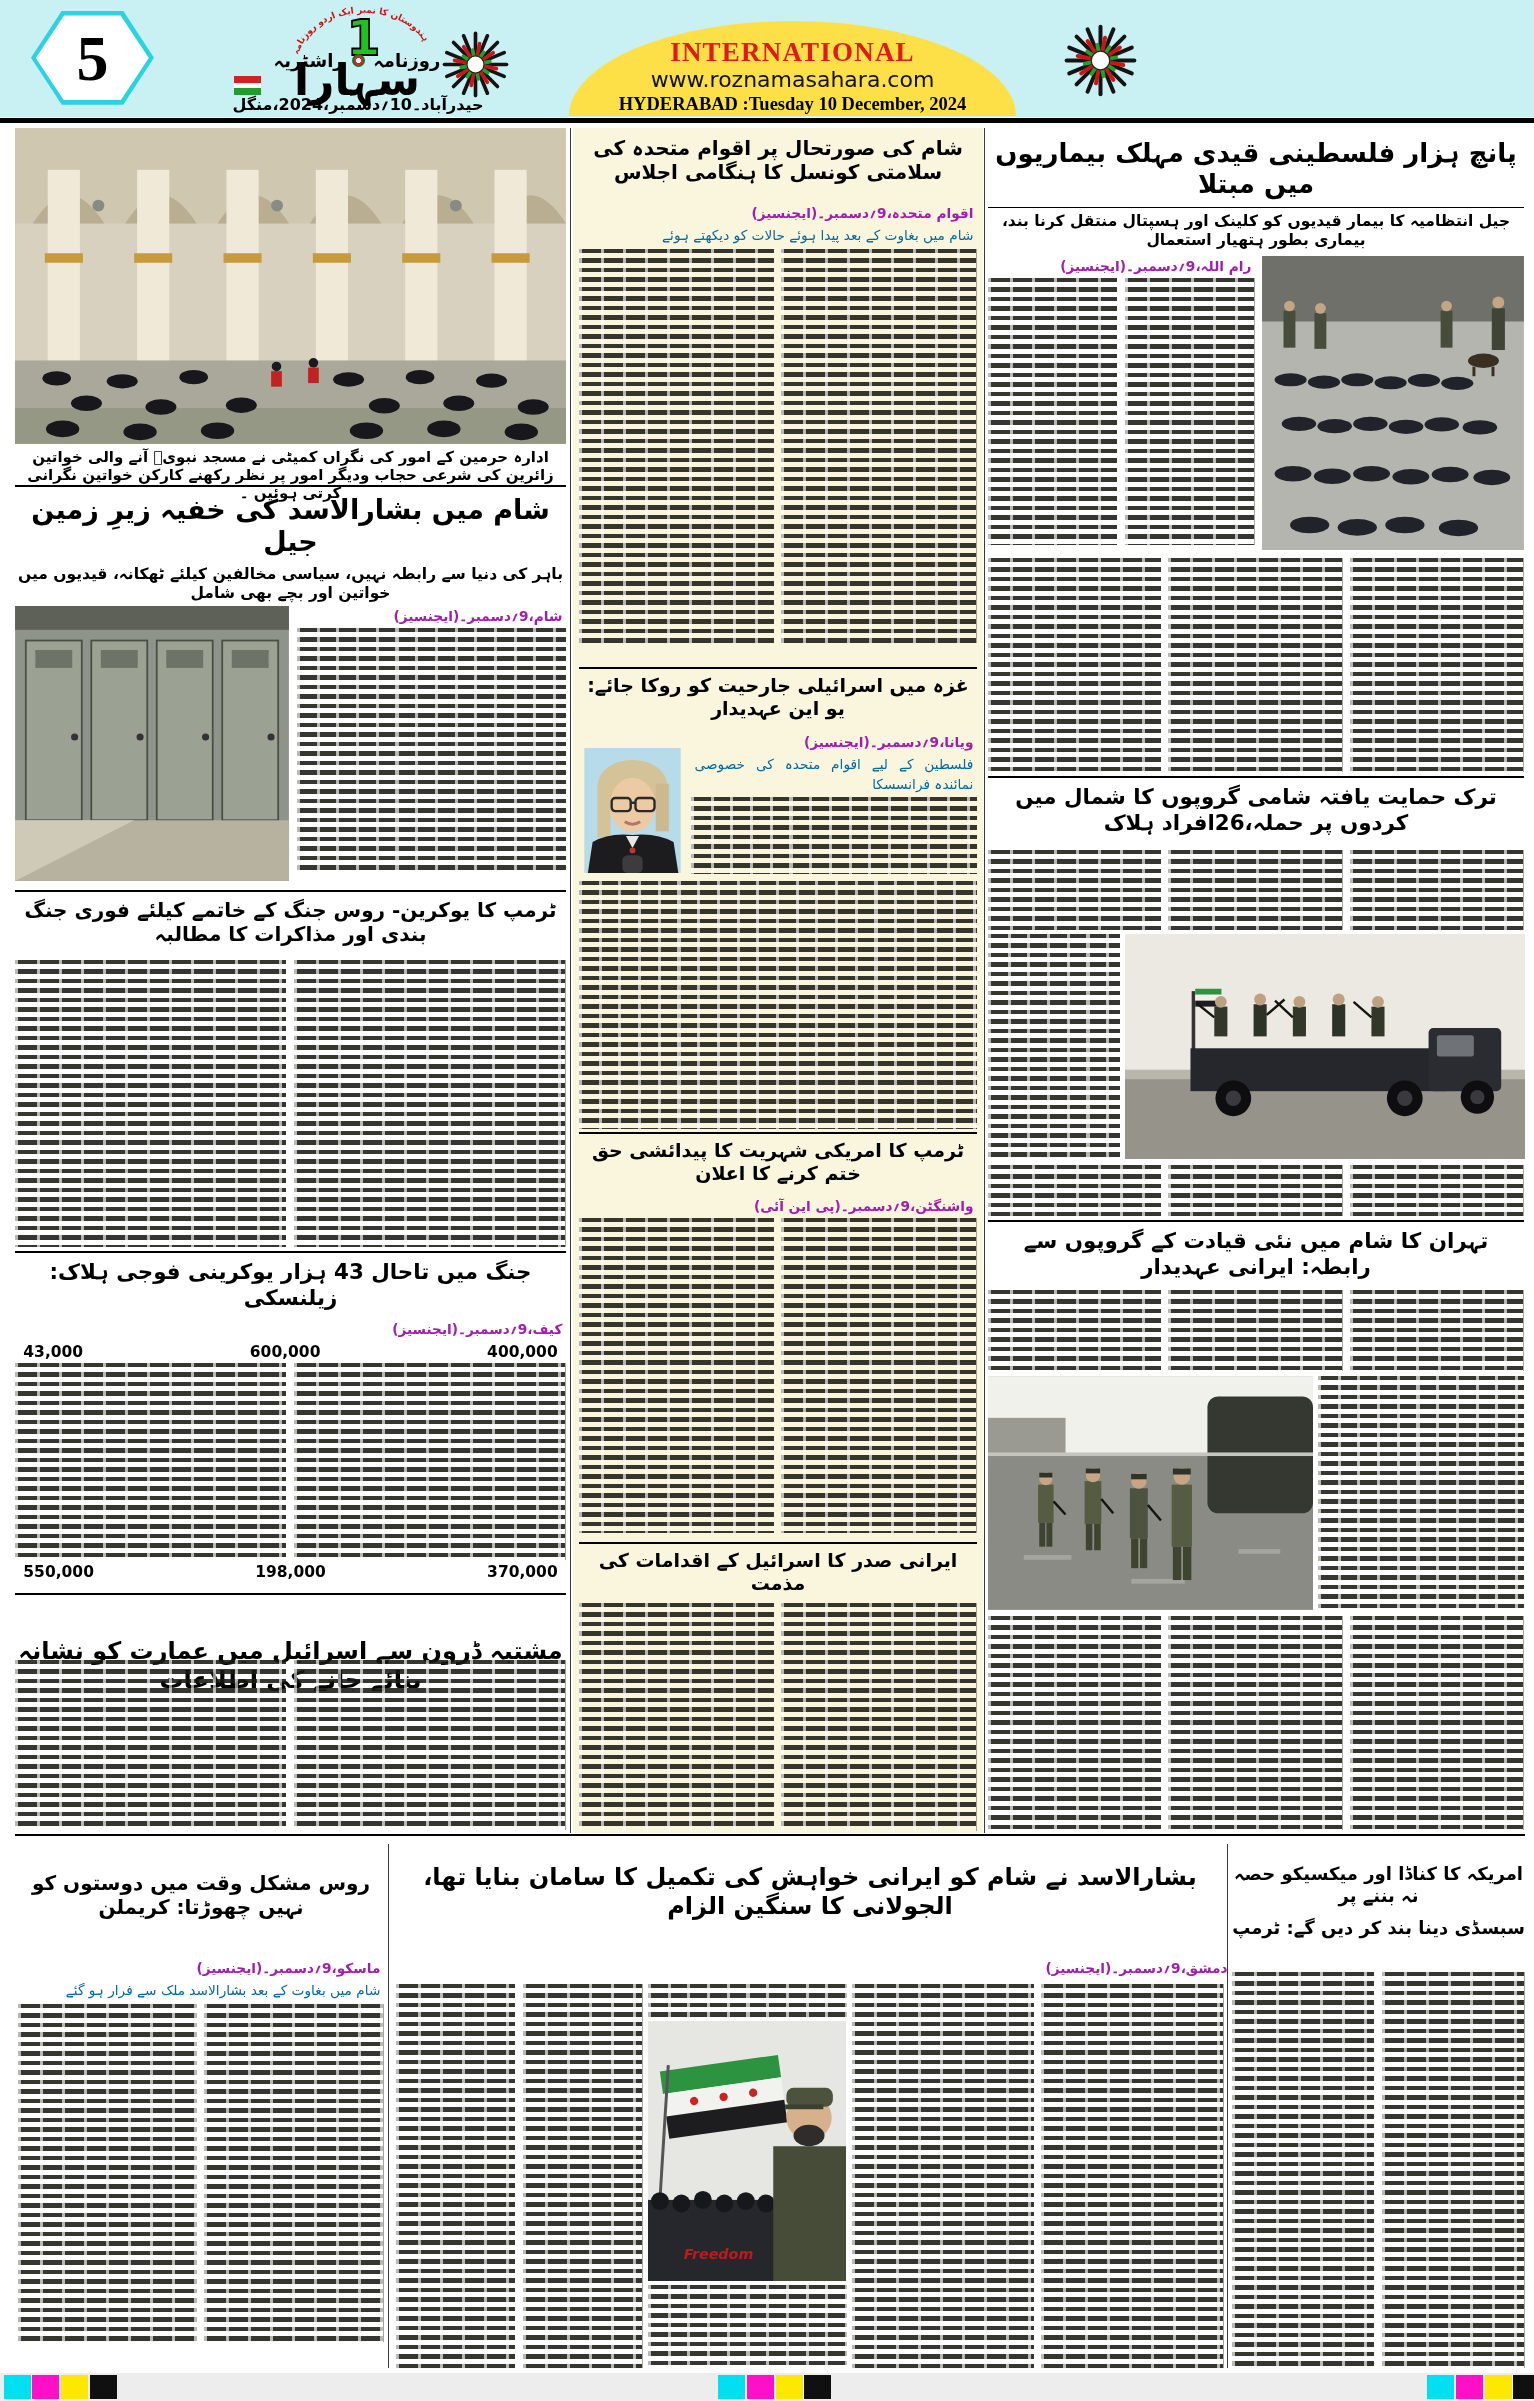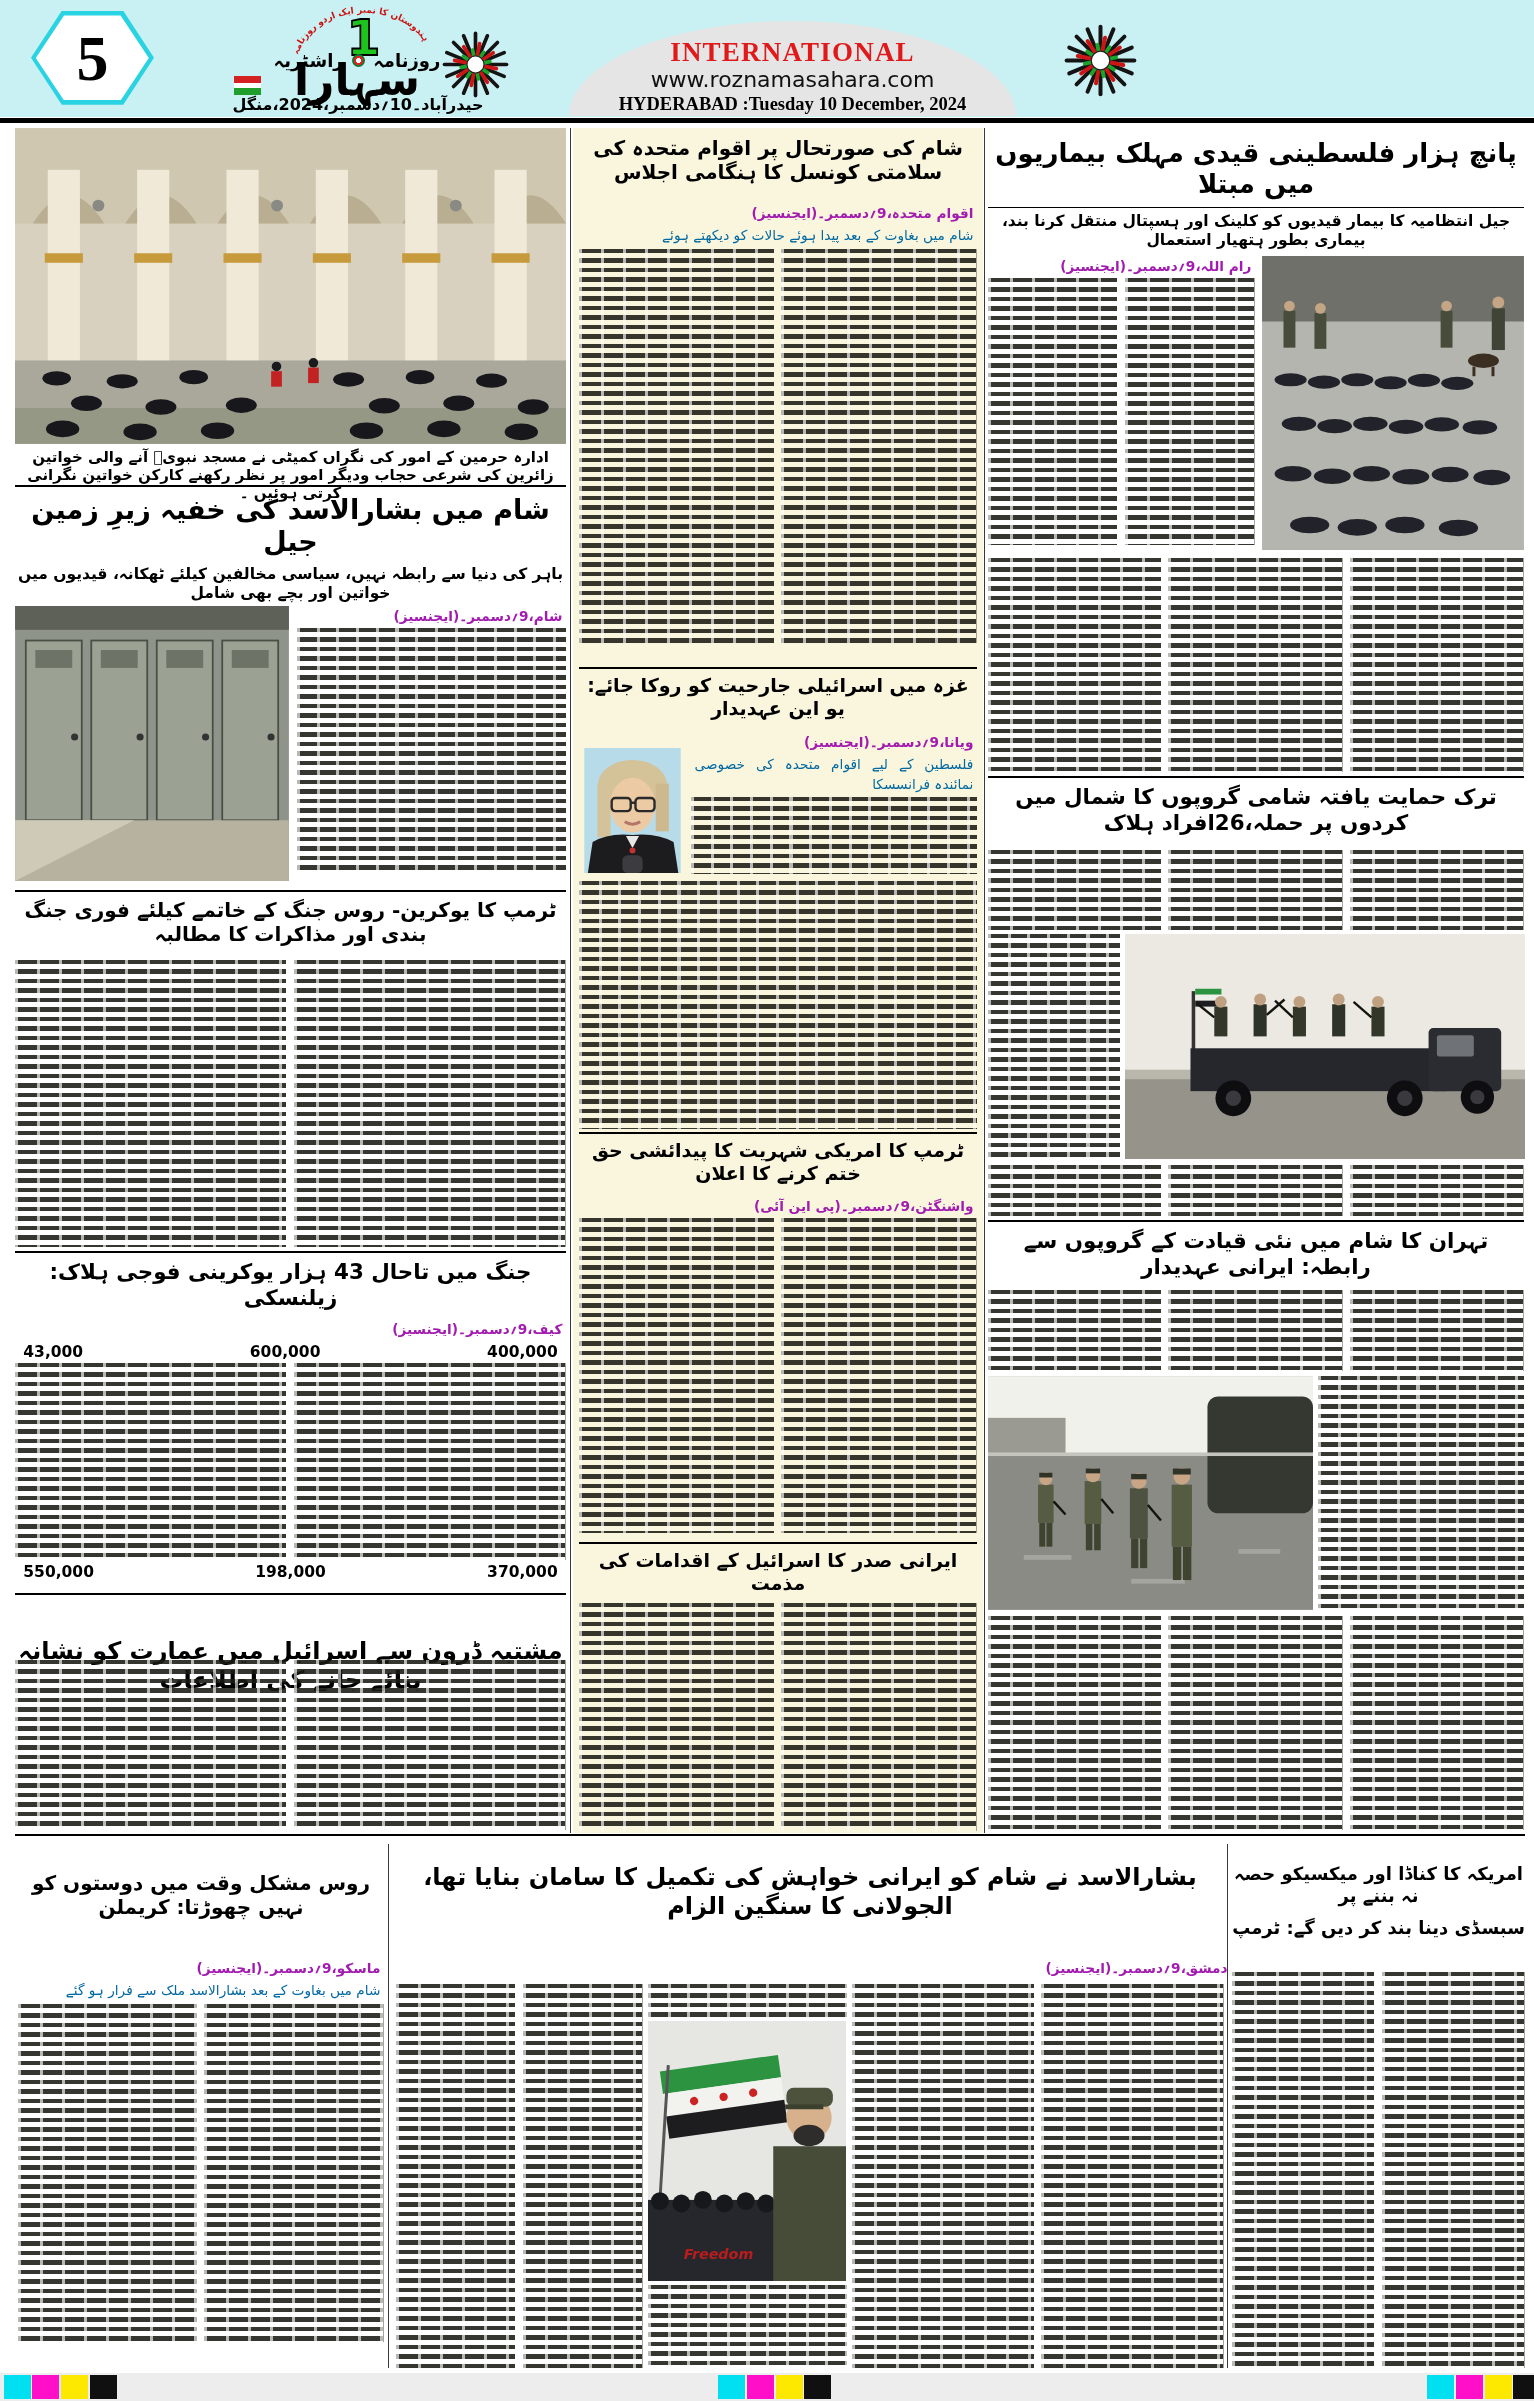--- a/index.html
+++ b/index.html
@@ -107,21 +107,21 @@
     </g>
     <g fill="#1da32a">
       <rect x="52" y="28" width="6" height="54" rx="3" transform="rotate(33.75,55,55)"></rect>
       <rect x="52" y="28" width="6" height="54" rx="3" transform="rotate(78.75,55,55)"></rect>
       <rect x="52" y="28" width="6" height="54" rx="3" transform="rotate(123.75,55,55)"></rect>
       <rect x="52" y="28" width="6" height="54" rx="3" transform="rotate(168.75,55,55)"></rect>
     </g>
     <circle cx="55" cy="55" r="14" fill="#fff" stroke="#222" stroke-width="2"></circle>
   </svg>
 
-  <div class="abs" style="left:569px;top:21.4px;width:447px;height:95px;background:#e5e5e5;border-radius:50% 50% 0 0 / 100% 100% 0 0;text-align:center;">
+  <div class="abs" style="left:569px;top:21.4px;width:447px;height:95px;background:#fde047;border-radius:50% 50% 0 0 / 100% 100% 0 0;text-align:center;">
     <div class="serif" style="margin-top:15.5px;font-size:27px;font-weight:bold;color:#e01a1a;letter-spacing:1.2px;">INTERNATIONAL</div>
     <div style="font-size:22px;color:#111;margin-top:-1.2px;">www.roznamasahara.com</div>
     <div class="serif" style="font-size:18.5px;font-weight:bold;color:#000;margin-top:2.4px;">HYDERABAD :Tuesday 10 December, 2024</div>
   </div>
 
 </div>
 <div class="abs rule" style="left:0;top:118px;width:1534px;height:4.8px;"></div>
 
 <div class="abs" style="left:573px;top:128px;width:410px;height:1705px;background:#faf6dd;"></div>
 <div class="abs vline" style="left:570px;top:128px;width:1.2px;height:1705px;"></div>

